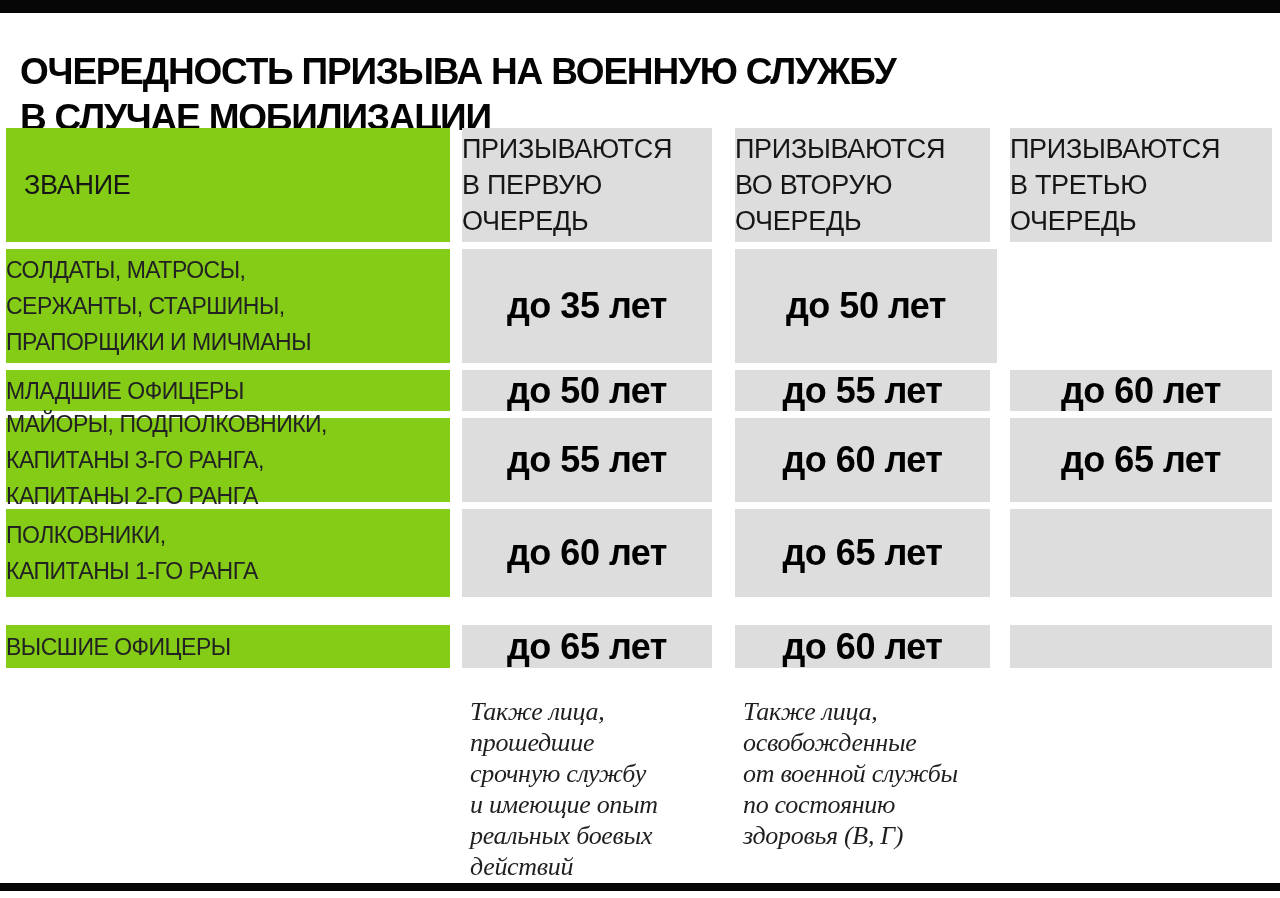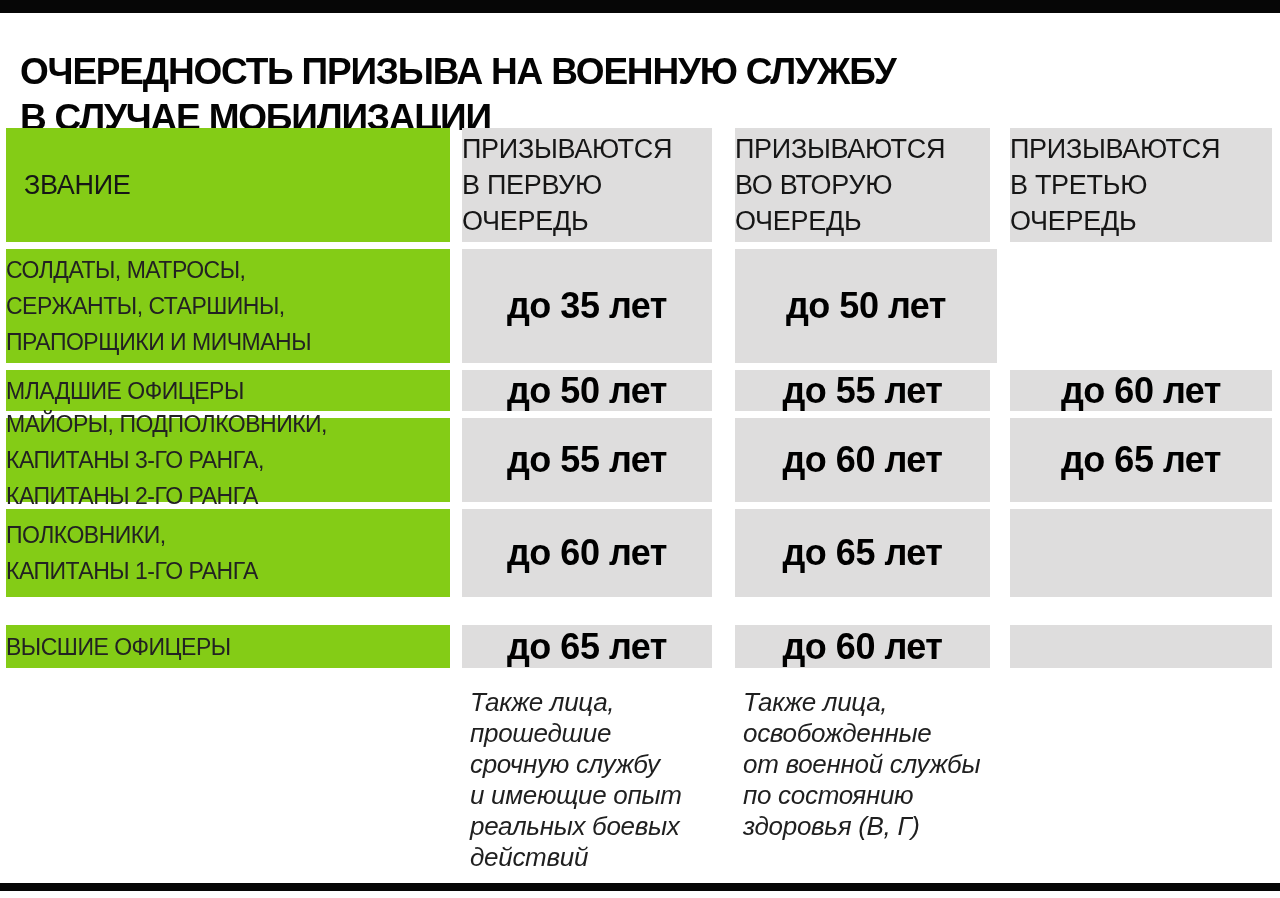--- a/index.html
+++ b/index.html
@@ -47,21 +47,21 @@
     font-size:23px; line-height:36px;
     color:#222; padding-left:0;
     letter-spacing:-0.5px;
     white-space:pre-line;
   }
   .val {
     justify-content:center;
     font-size:36px; font-weight:700;
     color:#000000; letter-spacing:-0.5px;
   }
-  .notes { display:flex; margin-top:19px; }
+  .notes { display:flex; margin-top:28px;font-family:Liberation Serif, serif; }
   .notes .spacer { width:456px; }
   .note {
     box-sizing:border-box; padding-left:8px;
     font-size:26px; line-height:31px;
     font-style:italic; color:#1f1f1f;
     letter-spacing:-0.3px;
     white-space:pre-line;
   }
   .note.n1 { width:273px; }
   .note.n2 { width:275px; }

